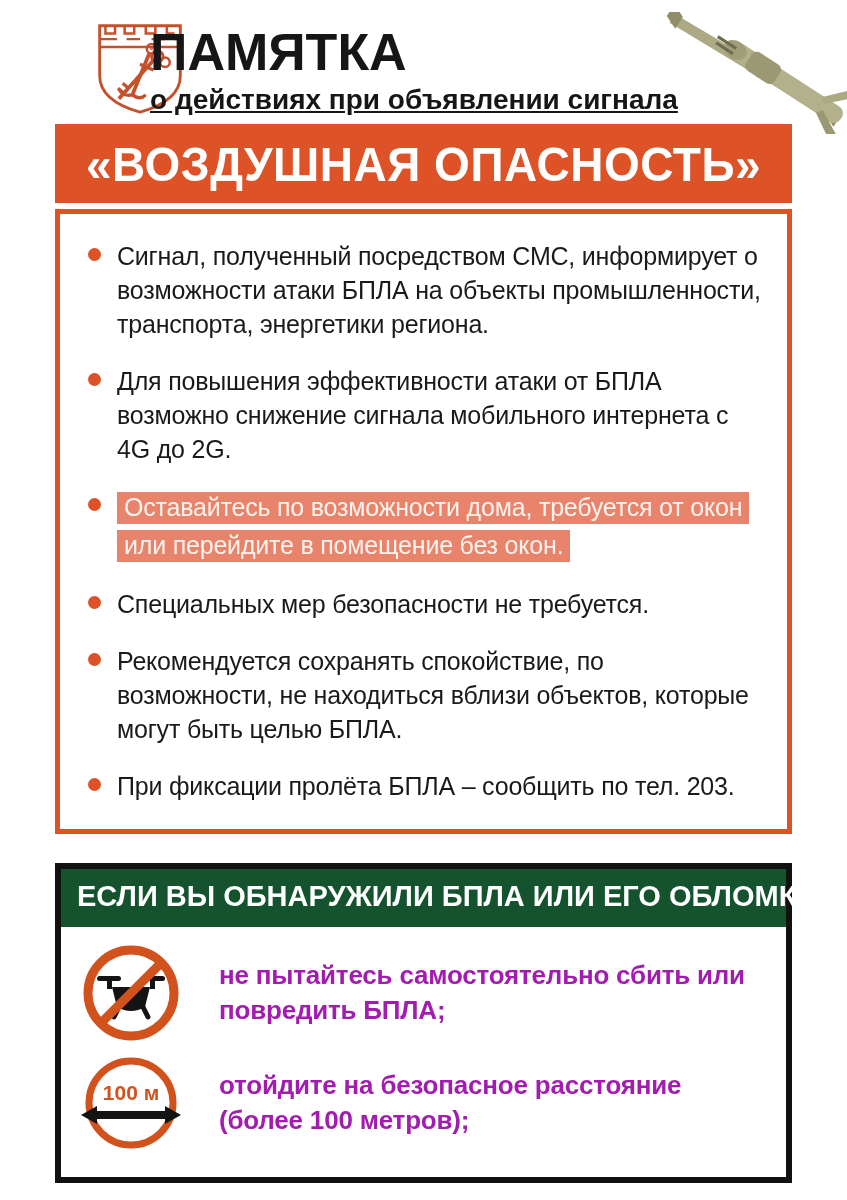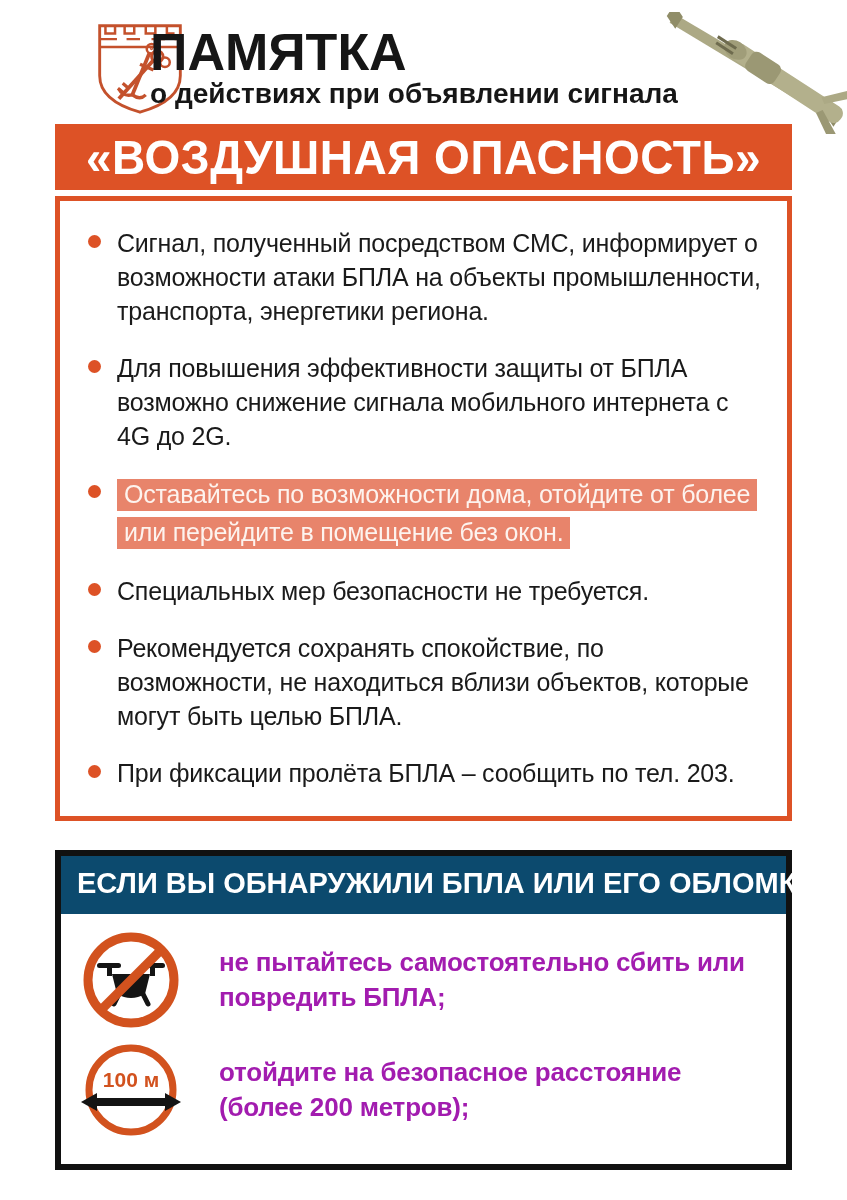--- a/index.html
+++ b/index.html
@@ -15,26 +15,26 @@
   .page { width: 847px; height: 1200px; position: relative; padding-top: 12px; }
 
   
   .header { position: relative; height: 108px; }
   .coat-of-arms { position: absolute; left: 84px; top: 8px; width: 112px; height: 96px; }
   .titles { position: absolute; left: 150px; right: 160px; top: 14px; }
   .main-title {
     font-size: 52px; font-weight: 900; letter-spacing: 0px; color: #161616;
     line-height: 1.0;
   }
-  .sub-title { font-size: 28px; font-weight: 700; color: #161616; margin-top: 0; letter-spacing: 0px; }
+  .sub-title { font-size: 28px; font-weight: 700; color: #161616; margin-top: 6px; letter-spacing: 0px; text-decoration: underline; }
   .drone-art { position: absolute; right: -8px; top: 0px; width: 212px; height: 122px; }
 
   
   .banner {
-    margin: 4px 55px 0 55px; height: 66px;
+    margin: 4px 55px 0 55px; height: 79px;
     background: #DD5226;
     display: flex; align-items: center; justify-content: center;
   }
   .banner-text {
     color: #ffffff; font-size: 46px; font-weight: 900; letter-spacing: 0.5px;
     transform: scaleY(1.06); white-space: nowrap;
   }
 
   
   .info-box {
@@ -61,21 +61,21 @@
   }
 
   
   .black-box {
     margin: 29px 55px 0 55px;
     border: 6px solid #111111;
     background: #ffffff;
     position: relative;
   }
   .black-header {
-    background: #0c4a6e; color: #ffffff;
+    background: #14532d; color: #ffffff;
     padding: 11px 16px 14px 16px;
     font-size: 29px; font-weight: 900; letter-spacing: 0px;
     white-space: nowrap;
   }
   .rows { padding: 16px 18px 14px 16px; }
   .row { display: flex; align-items: center; margin-bottom: 10px; }
   .row-icon { flex: 0 0 108px; width: 108px; display: flex; justify-content: center; }
   .row-icon svg { display: block; }
   .row-text {
     margin-left: 34px; font-size: 26px; font-weight: 700; line-height: 1.35;
@@ -140,26 +140,26 @@
 
   <div class="info-box">
 
     <div class="bullet">
       <div class="bullet-dot"></div>
       <div class="bullet-text">Сигнал, полученный посредством СМС, информирует о возможности атаки БПЛА на объекты промышленности, транспорта, энергетики региона.</div>
     </div>
 
     <div class="bullet">
       <div class="bullet-dot"></div>
-      <div class="bullet-text">Для повышения эффективности защиты от БПЛА возможно снижение сигнала мобильного интернета с 4G до 2G.</div>
-    </div>
-
-    <div class="bullet">
-      <div class="bullet-dot"></div>
-      <div class="bullet-text highlighted"><span class="hl">Оставайтесь по возможности дома, отойдите от более или перейдите в помещение без окон.</span></div>
+      <div class="bullet-text">Для повышения эффективности атаки от БПЛА возможно снижение сигнала мобильного интернета с 4G до 2G.</div>
+    </div>
+
+    <div class="bullet">
+      <div class="bullet-dot"></div>
+      <div class="bullet-text highlighted"><span class="hl">Оставайтесь по возможности дома, требуется от окон или перейдите в помещение без окон.</span></div>
     </div>
 
     <div class="bullet">
       <div class="bullet-dot"></div>
       <div class="bullet-text">Специальных мер безопасности не требуется.</div>
     </div>
 
     <div class="bullet">
       <div class="bullet-dot"></div>
       <div class="bullet-text">Рекомендуется сохранять спокойствие, по возможности, не находиться вблизи объектов, которые могут быть целью БПЛА.</div>
@@ -199,20 +199,20 @@
       <div class="row">
         <div class="row-icon">
           <svg width="104" height="100" viewBox="0 0 104 100">
             <circle cx="52" cy="50" r="42" fill="none" stroke="#D2521E" stroke-width="7"></circle>
             <text x="52" y="47" text-anchor="middle" font-family="Liberation Sans, sans-serif" font-size="21" font-weight="bold" fill="#D2521E">100 м</text>
             <line x1="14" y1="62" x2="90" y2="62" stroke="#141414" stroke-width="8"></line>
             <polygon points="2,62 18,53 18,71" fill="#141414"></polygon>
             <polygon points="102,62 86,53 86,71" fill="#141414"></polygon>
           </svg>
         </div>
-        <div class="row-text">отойдите на безопасное расстояние (более 200 метров);</div>
+        <div class="row-text">отойдите на безопасное расстояние (более 100 метров);</div>
       </div>
 
     </div>
 
   </div>
 
 </div>
 
 </body></html>

